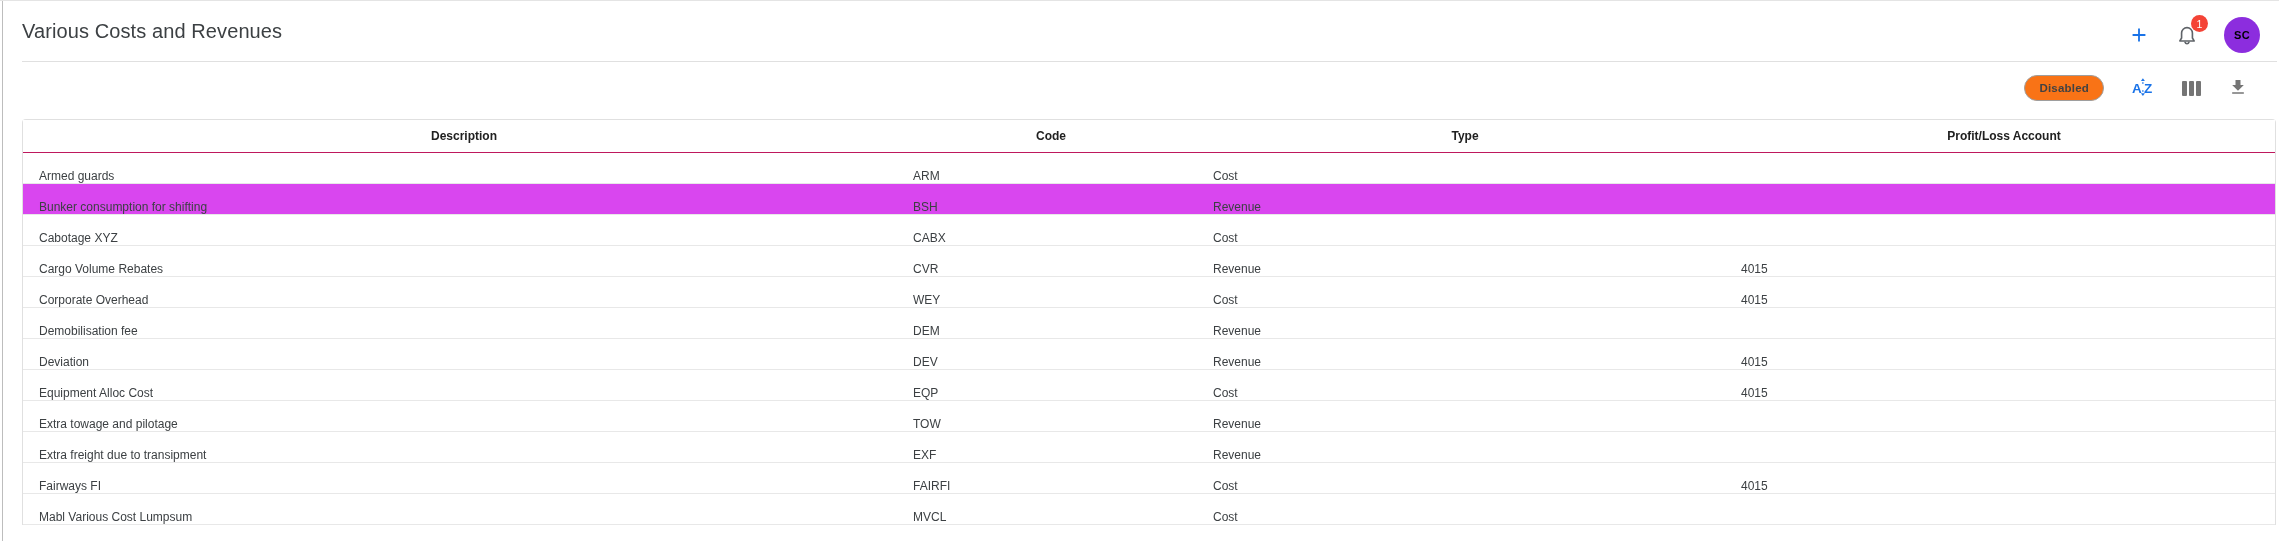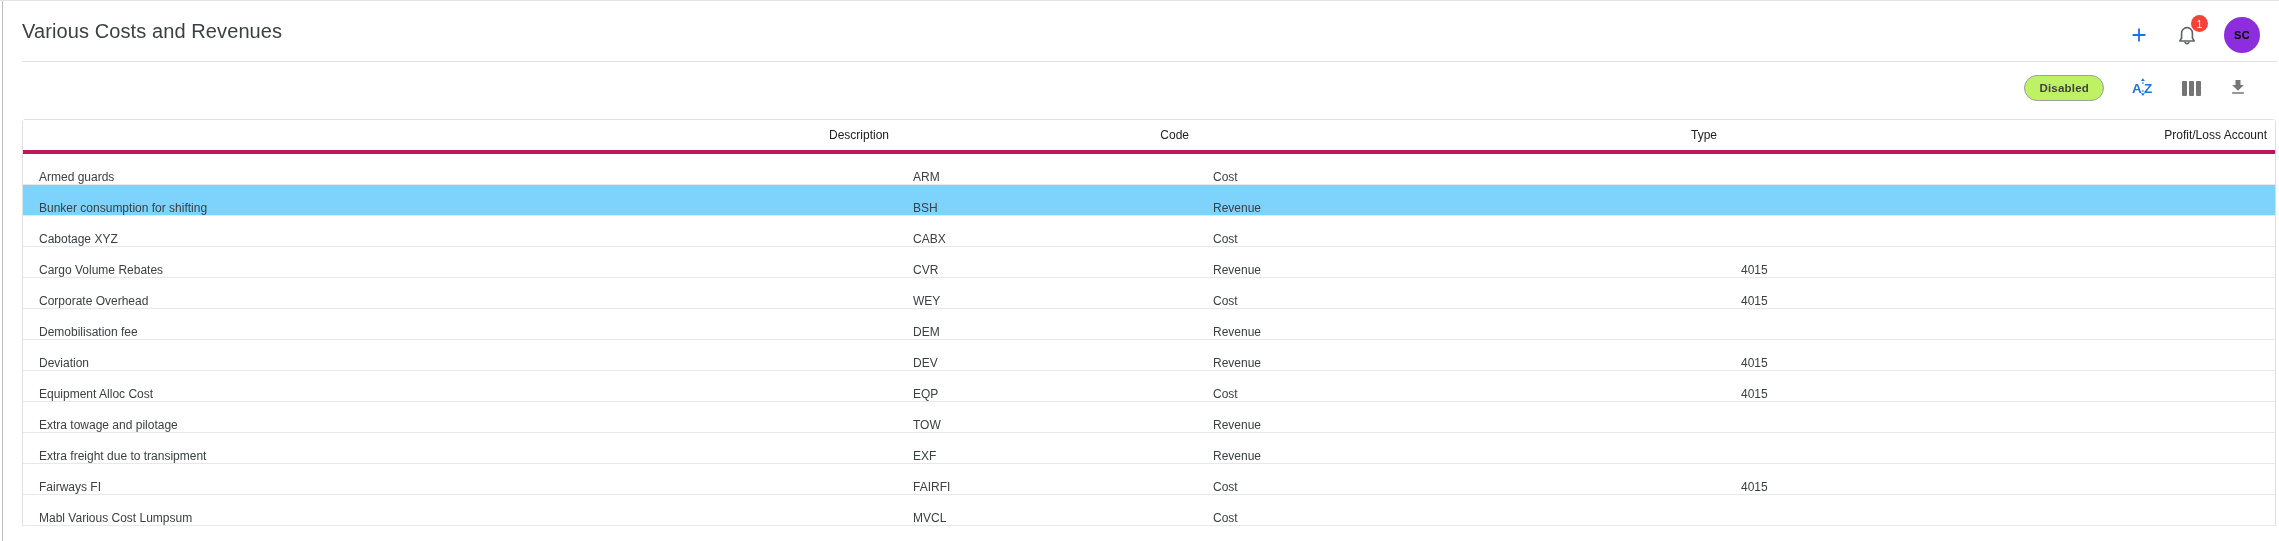--- a/index.html
+++ b/index.html
@@ -71,21 +71,21 @@
   
   .toolbar {
     display: flex;
     align-items: center;
     justify-content: flex-end;
     gap: 27px;
     margin: 12px 31px 0 0;
     height: 28px;
   }
   .chip {
-    background: #bef264;
+    background: #f97316;
     border: 1px solid #9e9e9e;
     border-radius: 14px;
     height: 26px;
     padding: 0 14px;
     font-family: "Liberation Sans", sans-serif;
     font-size: 11.5px;
     font-weight: 700;
     color: #424242;
     cursor: pointer;
     letter-spacing: 0.2px;
@@ -103,41 +103,41 @@
     border: 1px solid #e0e0e0;
     border-bottom: none;
     border-radius: 4px 4px 0 0;
   }
   table { border-collapse: collapse; width: 100%; table-layout: fixed; }
   col.c-desc { width: 874px; }
   col.c-code { width: 300px; }
   col.c-type { width: 528px; }
   th {
     height: 32px;
-    text-align: right;
+    text-align: center;
     font-size: 12px;
-    font-weight: 400;
+    font-weight: 700;
     color: #212121;
     padding: 0 8px 0 16px;
-    border-bottom: 4px solid #be185d;
+    border-bottom: 1px solid #be185d;
     background: #ffffff;
     cursor: pointer;
   }
   td {
     height: 30px;
     font-size: 12px;
     font-weight: 400;
     color: #3c4043;
     padding: 16px 8px 0 16px;
     border-bottom: 1px solid #e8e8e8;
     white-space: nowrap;
     overflow: hidden;
   }
   tbody tr { background: #ffffff; cursor: pointer; }
-  tbody tr.highlight { background: #7dd3fc; }
+  tbody tr.highlight { background: #d946ef; }
 </style>
 </head>
 <body>
 
 <div class="left-edge"></div>
 
 <header class="page-header">
   <h1 class="page-title">Various Costs and Revenues</h1>
 
   <div class="header-actions">

